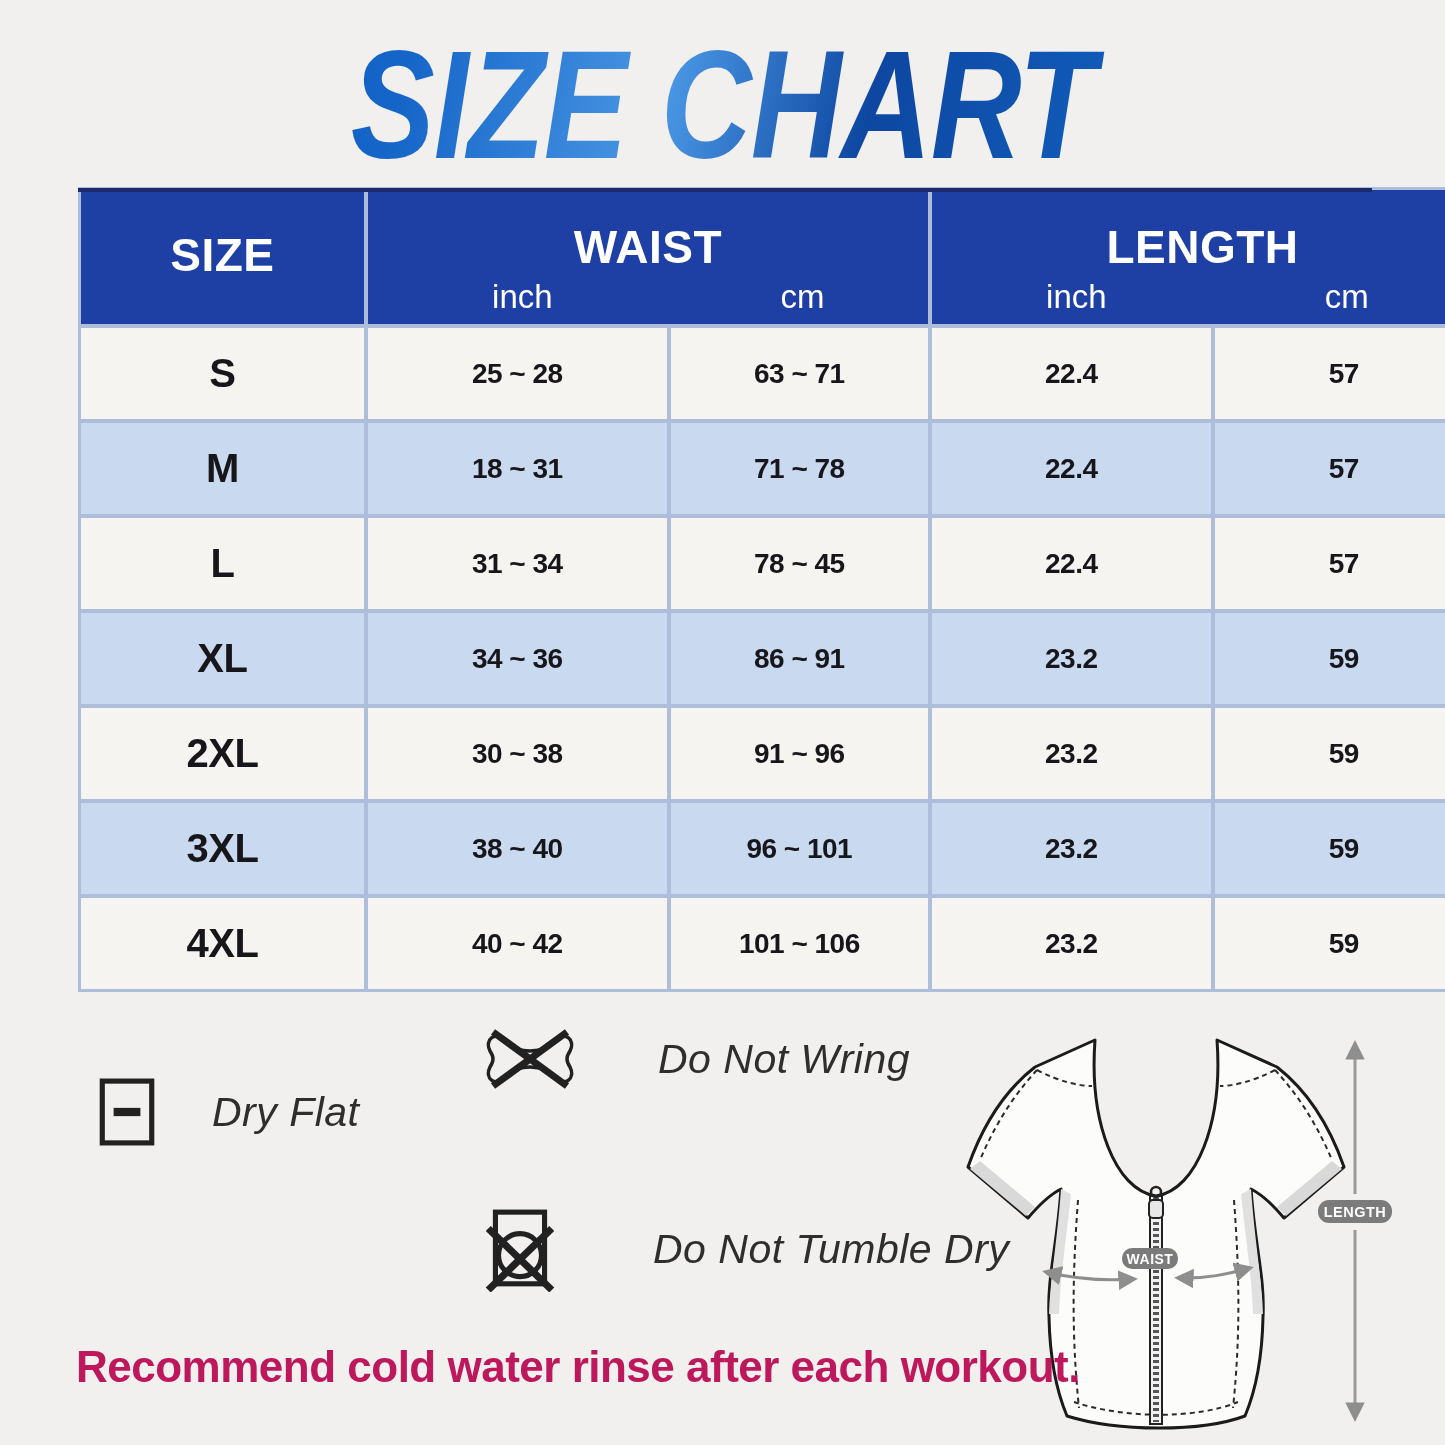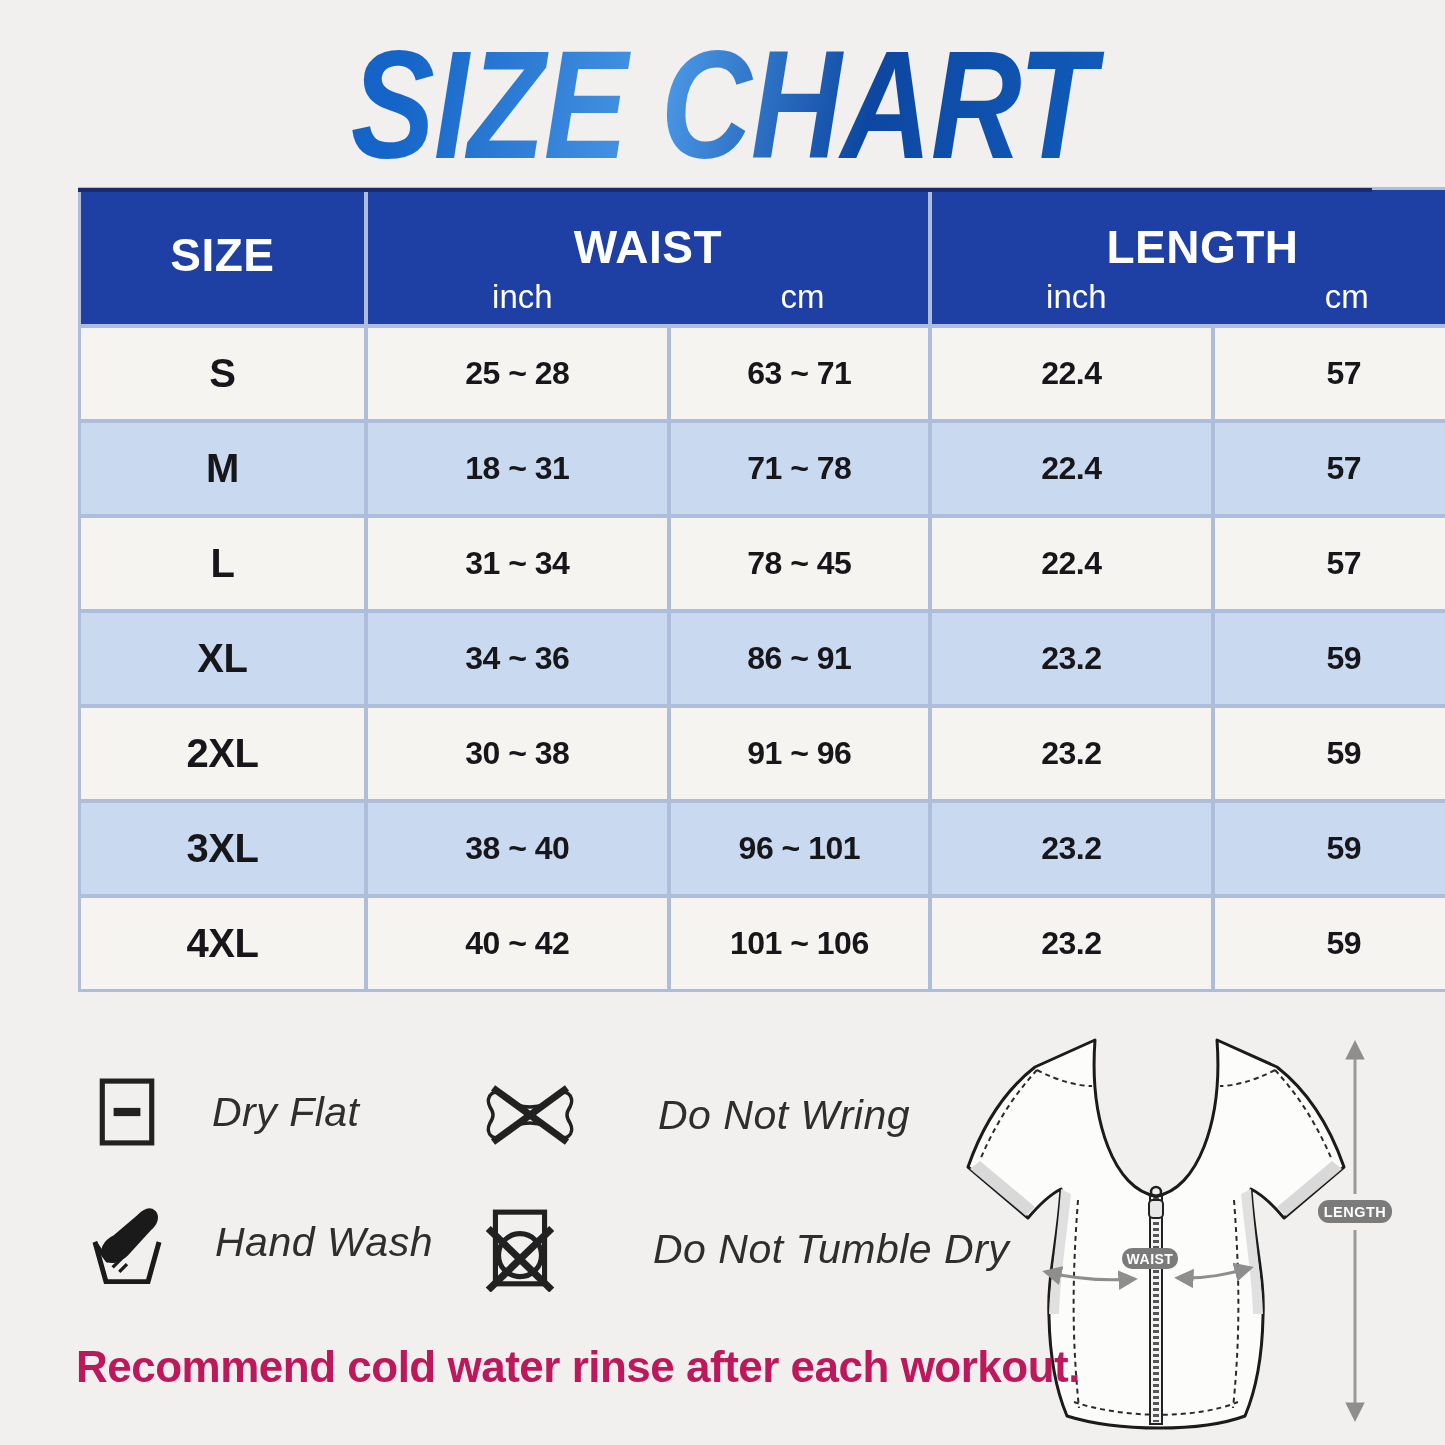--- a/index.html
+++ b/index.html
@@ -31,30 +31,30 @@
   .hbig{position:absolute;top:30px;left:0;width:100%;text-align:center;
         font-size:46px;font-weight:bold;letter-spacing:0.5px;}
   .hc1 .hbig{top:38px;}
   .hunits{position:absolute;top:88px;left:0;width:100%;display:grid;}
   .hunits.uw{grid-template-columns:281fr 242fr;}
   .hunits.ul{grid-template-columns:262fr 243fr;}
   .hunits span{text-align:center;font-size:33px;font-weight:normal;padding-left:8px;}
   .trow{display:contents;}
   .cell{
     background:#f5f4f1;display:flex;align-items:center;justify-content:center;
-    font-size:32px;font-weight:bold;color:#17171b;letter-spacing:-0.5px;
+    font-size:28px;font-weight:bold;color:#17171b;letter-spacing:-0.5px;
   }
   .trow.blue .cell{background:#c9d9f0;}
   .cell.sz{font-size:40px;}
   
   .care-item{position:absolute;display:flex;align-items:center;}
   .care-item .ic{flex:0 0 auto;}
   .care-label{font-size:41px;color:#2e2e2e;letter-spacing:0.5px;white-space:nowrap;font-style:italic;}
   .ci1{left:98px;top:1078px;}  .ci1 .care-label{margin-left:56px;}
-  .ci2{left:478px;top:1083px;align-items:center;} .ci2 .care-label{margin-left:76px;}
+  .ci2{left:478px;top:1027px;align-items:center;} .ci2 .care-label{margin-left:76px;}
   .ci3{left:88px;top:1200px;}  .ci3 .care-label{margin-left:49px;}
   .ci4{left:483px;top:1206px;} .ci4 .care-label{margin-left:96px;}
   
   .garment{position:absolute;left:940px;top:1022px;}
   
   .note{
     position:absolute;left:76px;top:1342px;font-size:44px;font-weight:bold;
     color:#be185d;letter-spacing:-0.5px;white-space:nowrap;
   }
 </style>
@@ -149,29 +149,20 @@
   <div class="care-item ci2">
     <svg class="ic" width="104" height="64" viewBox="0 0 100 64">
       <path d="M 10,24 C 4,12 16,4 24,13 C 30,20 38,24 50,24 C 62,24 70,20 76,13 C 84,4 96,12 90,24 C 86,30 86,34 90,40 C 96,52 84,60 76,51 C 70,44 62,40 50,40 C 38,40 30,44 24,51 C 16,60 4,52 10,40 C 14,34 14,30 10,24 Z" fill="none" stroke="#212121" stroke-width="3.5"></path>
       <path d="M 44,24 C 50,30 50,34 44,40 M 56,24 C 50,30 50,34 56,40" fill="none" stroke="#212121" stroke-width="2.5"></path>
       <line x1="13" y1="5" x2="87" y2="59" stroke="#212121" stroke-width="7"></line>
       <line x1="87" y1="5" x2="13" y2="59" stroke="#212121" stroke-width="7"></line>
     </svg>
     <div class="care-label">Do Not Wring</div>
   </div>
 
-  <div class="care-item ci3">
-    <svg class="ic" width="78" height="84" viewBox="0 0 70 76">
-      <path d="M 58,8 C 66,12 64,22 56,28 L 36,50 C 28,58 17,60 13,52 C 9,44 15,36 23,32 L 44,14 C 49,9 54,6 58,8 Z" fill="#1a1a1a"></path>
-      <path d="M 16,56 L 24,48 M 22,61 L 30,53 M 28,65 L 35,58" stroke="#1a1a1a" stroke-width="3" fill="none"></path>
-      <path d="M 6,38 L 16,74 L 54,74 L 64,38" fill="none" stroke="#1a1a1a" stroke-width="4.5"></path>
-      <path d="M 6,38 L 13,49 L 21,38" fill="none" stroke="#1a1a1a" stroke-width="3.5"></path>
-    </svg>
-    <div class="care-label">Hand Wash</div>
-  </div>
 
   <div class="care-item ci4">
     <svg class="ic" width="74" height="86" viewBox="0 0 72 84">
       <rect x="12" y="6" width="48" height="70" fill="none" stroke="#212121" stroke-width="5"></rect>
       <circle cx="36" cy="48" r="21" fill="none" stroke="#212121" stroke-width="5"></circle>
       <line x1="5" y1="22" x2="67" y2="82" stroke="#212121" stroke-width="7"></line>
       <line x1="67" y1="22" x2="5" y2="82" stroke="#212121" stroke-width="7"></line>
     </svg>
     <div class="care-label">Do Not Tumble Dry</div>
   </div>

